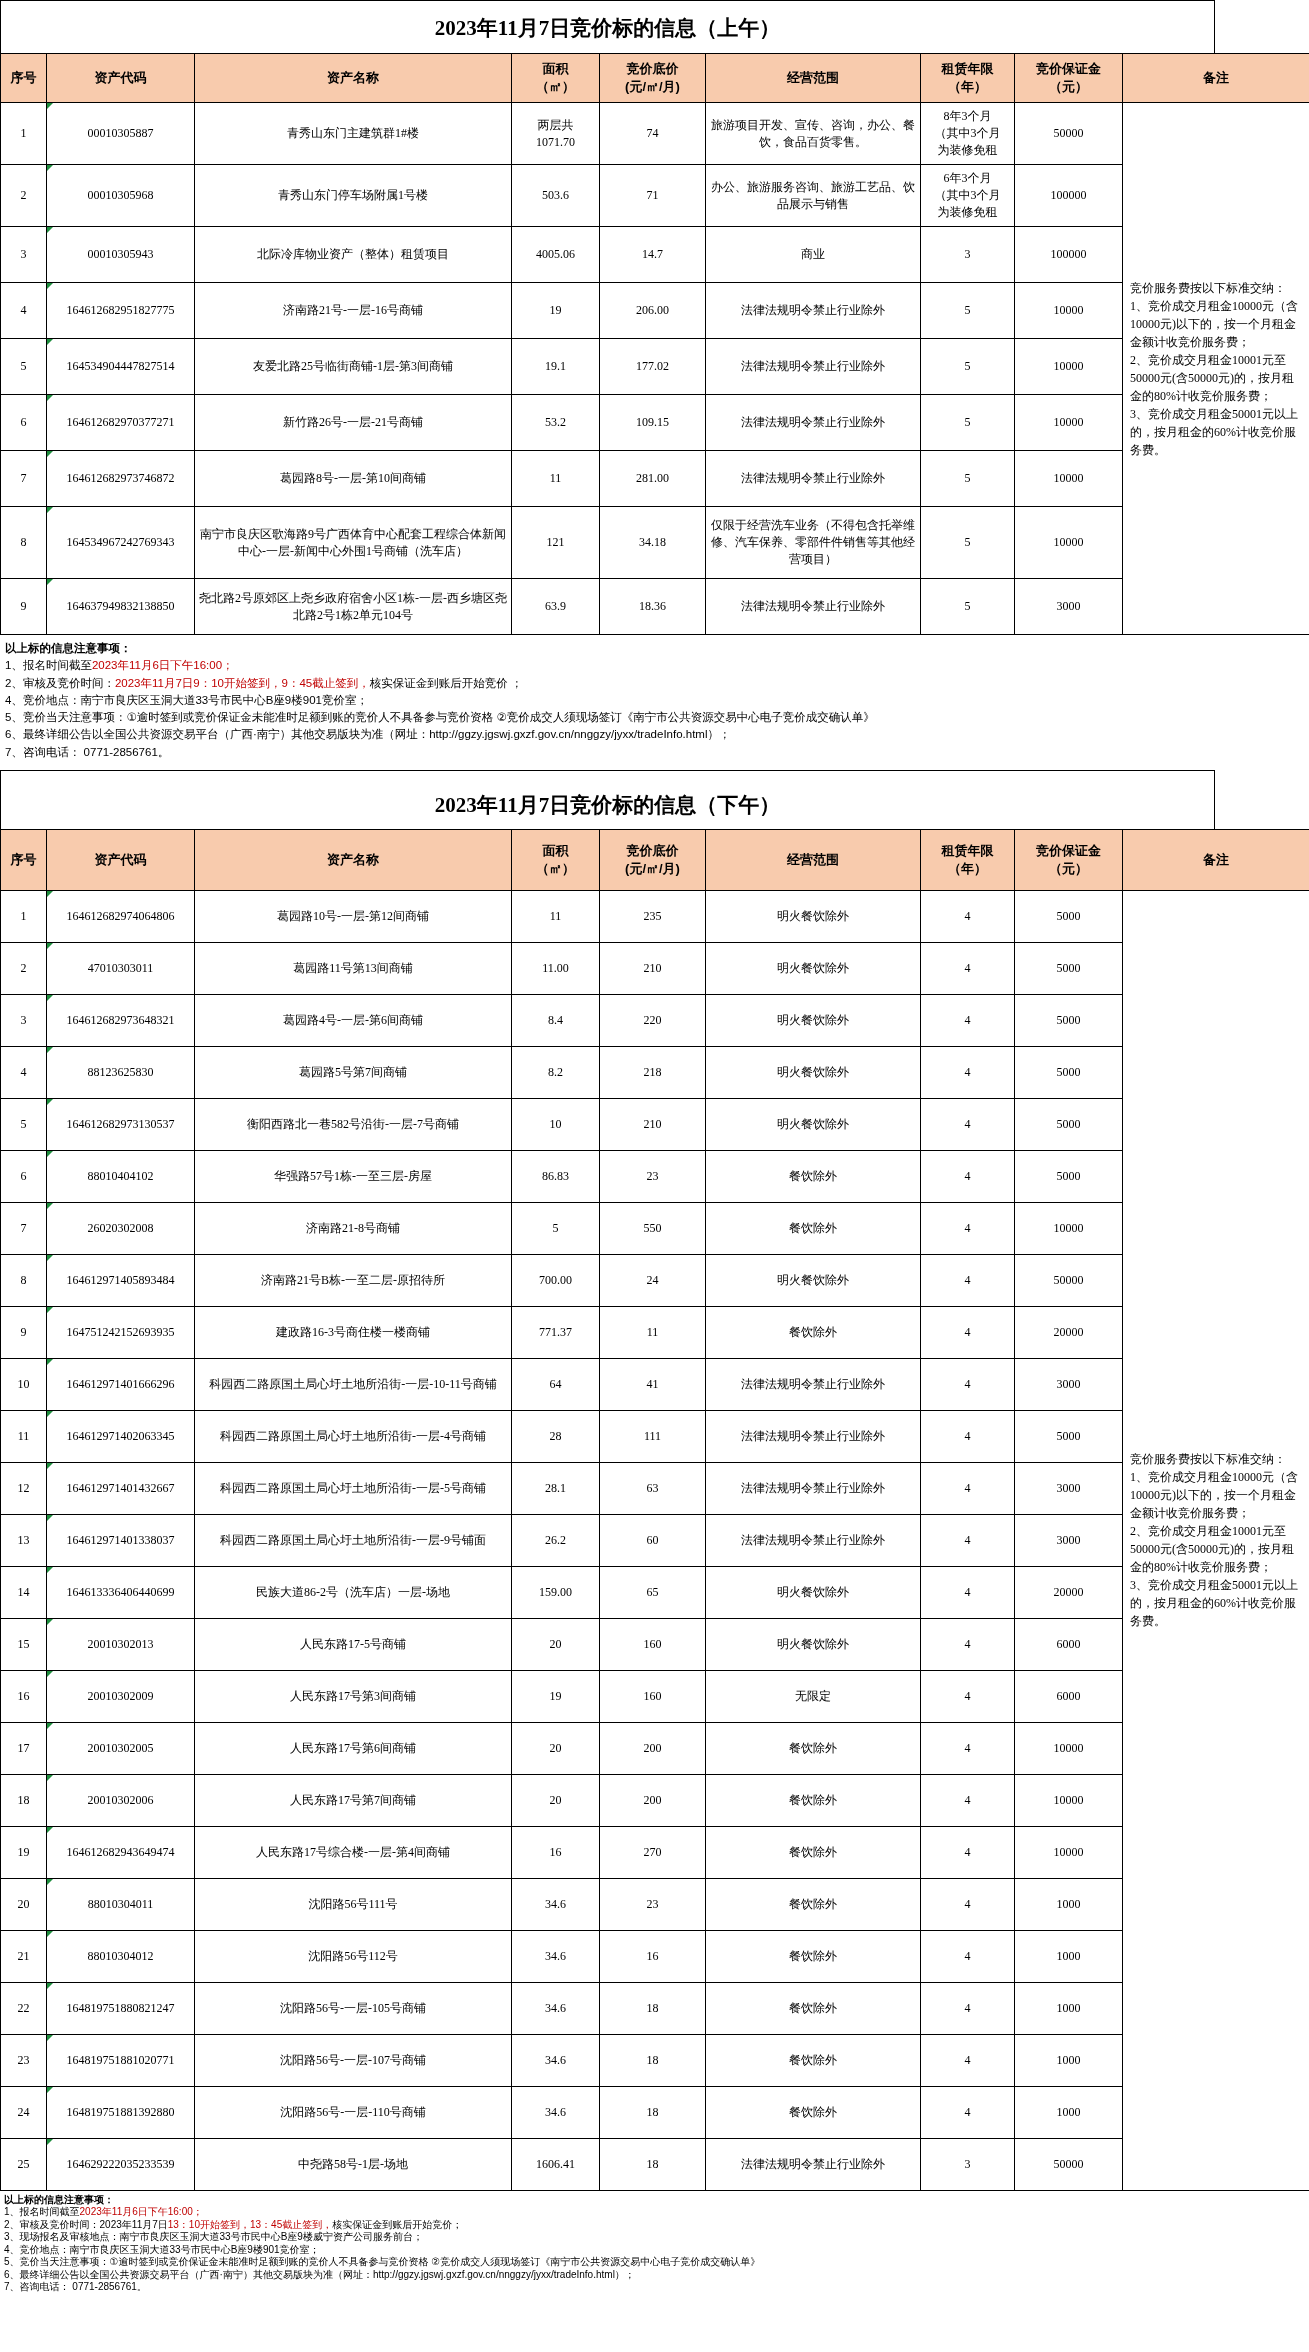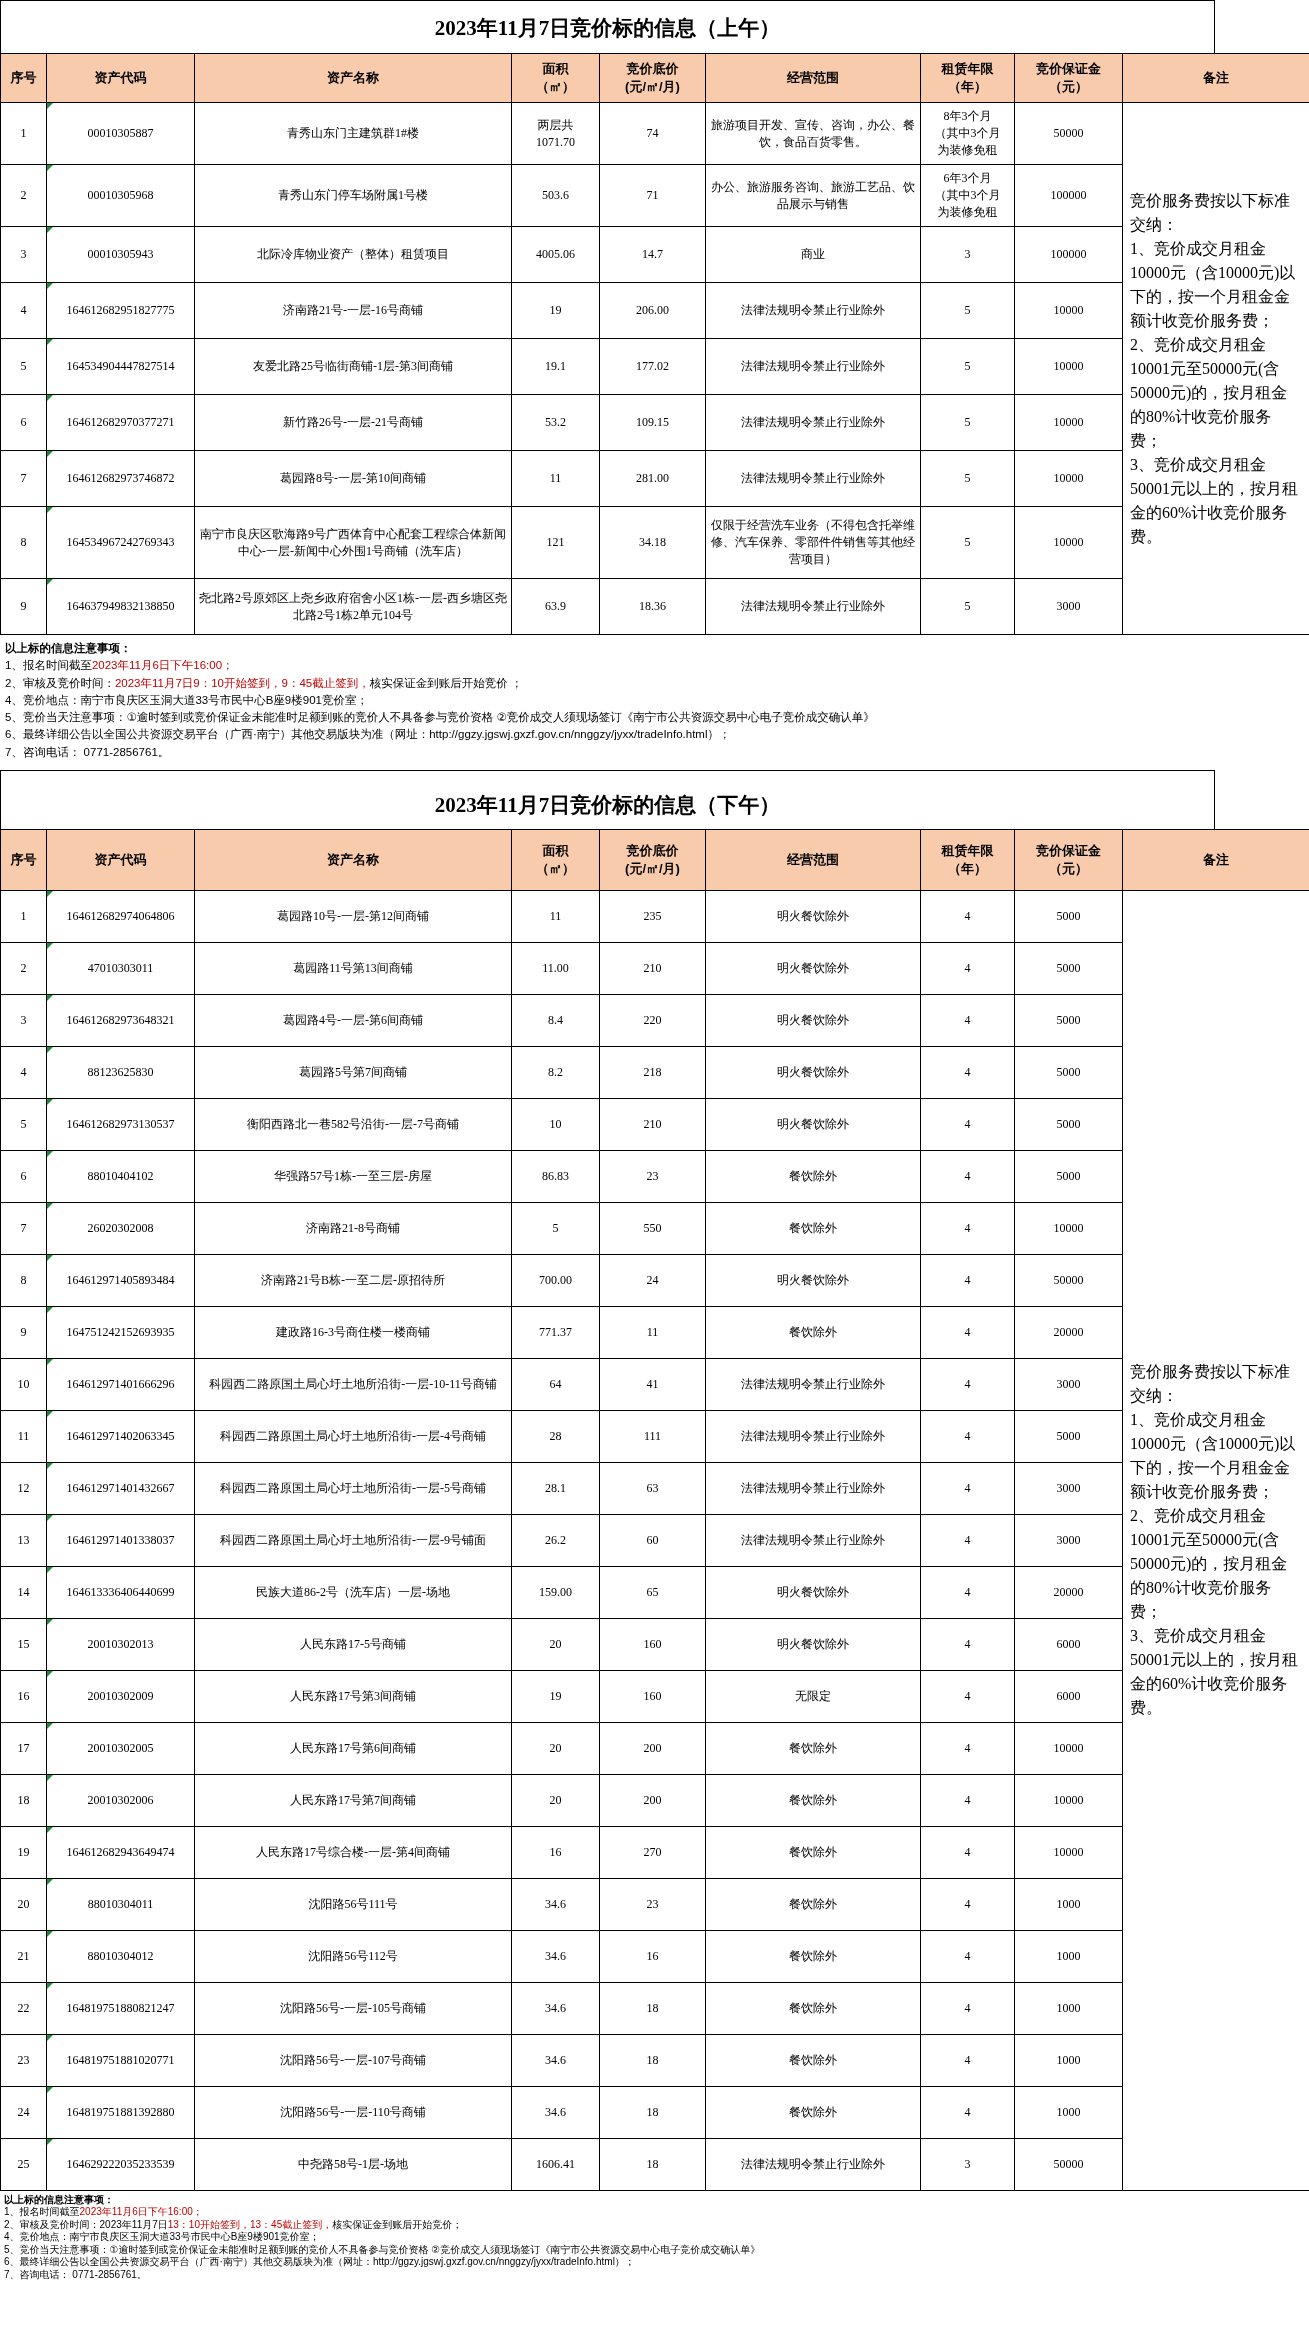--- a/index.html
+++ b/index.html
@@ -14,21 +14,21 @@
   td{font-size:12px;font-family:"Liberation Serif","DejaVu Serif",serif;line-height:1.4;}
   .t1 th{height:44px;}
   .t2 th{height:56px;}
   .t1 tbody tr{height:56px;}
   .t1 tbody tr:nth-child(1),.t1 tbody tr:nth-child(2){height:62px;}
   .t1 tbody tr:nth-child(8){height:72px;}
   .t2 tbody tr{height:52px;}
   td.c1{position:relative;margin-top:36px;}
   td.c1::before{content:"";position:absolute;top:0;left:0;width:0;height:0;
         border-top:6px solid #1e8e3e;border-right:6px solid transparent;}
-  td.remark{text-align:left;vertical-align:middle;font-size:16px;line-height:1.5;padding:16px 7px;}
+  td.remark{text-align:left;vertical-align:middle;font-size:12px;line-height:1.5;padding:16px 7px;}
   .notes{padding:5px 6px 9px 5px;font-size:11.5px;line-height:1.5;}
   .notes--compact{font-size:10px;line-height:1.25;padding:3px 4px 2px;}
   .notes-heading{font-weight:bold;font-size:11.5px;}
   .notes--compact .notes-heading{font-size:10px;}
   .note-line{white-space:pre-wrap;}
   .red{color:#c00000;}
 </style>
 </head>
 <body>
 
@@ -466,20 +466,21 @@
             <td class="c6">3</td>
             <td class="c7">50000</td>
           </tr>
         </tbody>
     </table>
     <div class="notes notes--compact">
       <div class="notes-heading">以上标的信息注意事项：</div>
       <div>
           <div class="note-line"><span>1、报名时间截至</span><span class="red">2023年11月6日下午16:00；</span></div>
           <div class="note-line"><span>2、审核及竞价时间：2023年11月7日</span><span class="red">13：10开始签到，13：45截止签到，</span><span>核实保证金到账后开始竞价；</span></div>
+          <div class="note-line"><span>3、现场报名及审核地点：南宁市良庆区玉洞大道33号市民中心B座9楼威宁资产公司服务前台；</span></div>
           <div class="note-line"><span>4、竞价地点：南宁市良庆区玉洞大道33号市民中心B座9楼901竞价室；</span></div>
           <div class="note-line"><span>5、竞价当天注意事项：①逾时签到或竞价保证金未能准时足额到账的竞价人不具备参与竞价资格 ②竞价成交人须现场签订《南宁市公共资源交易中心电子竞价成交确认单》</span></div>
           <div class="note-line"><span>6、最终详细公告以全国公共资源交易平台（广西·南宁）其他交易版块为准（网址：http://ggzy.jgswj.gxzf.gov.cn/nnggzy/jyxx/tradeInfo.html）；</span></div>
           <div class="note-line"><span>7、咨询电话： 0771-2856761。</span></div>
         </div>
     </div>
   </section>
 
 </div>
 

